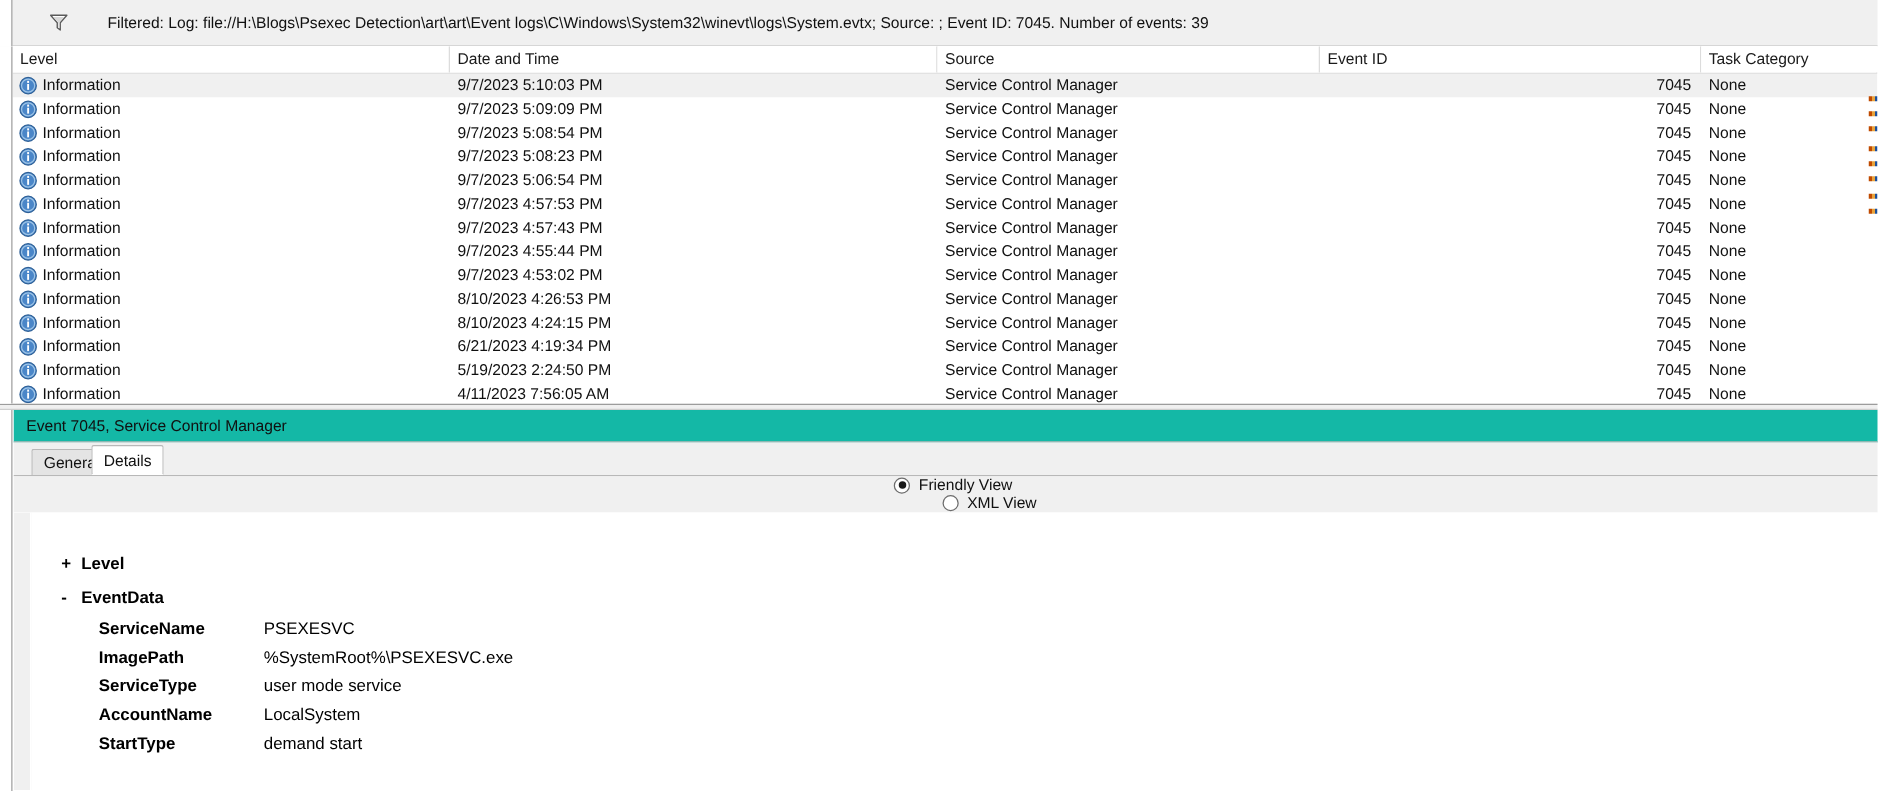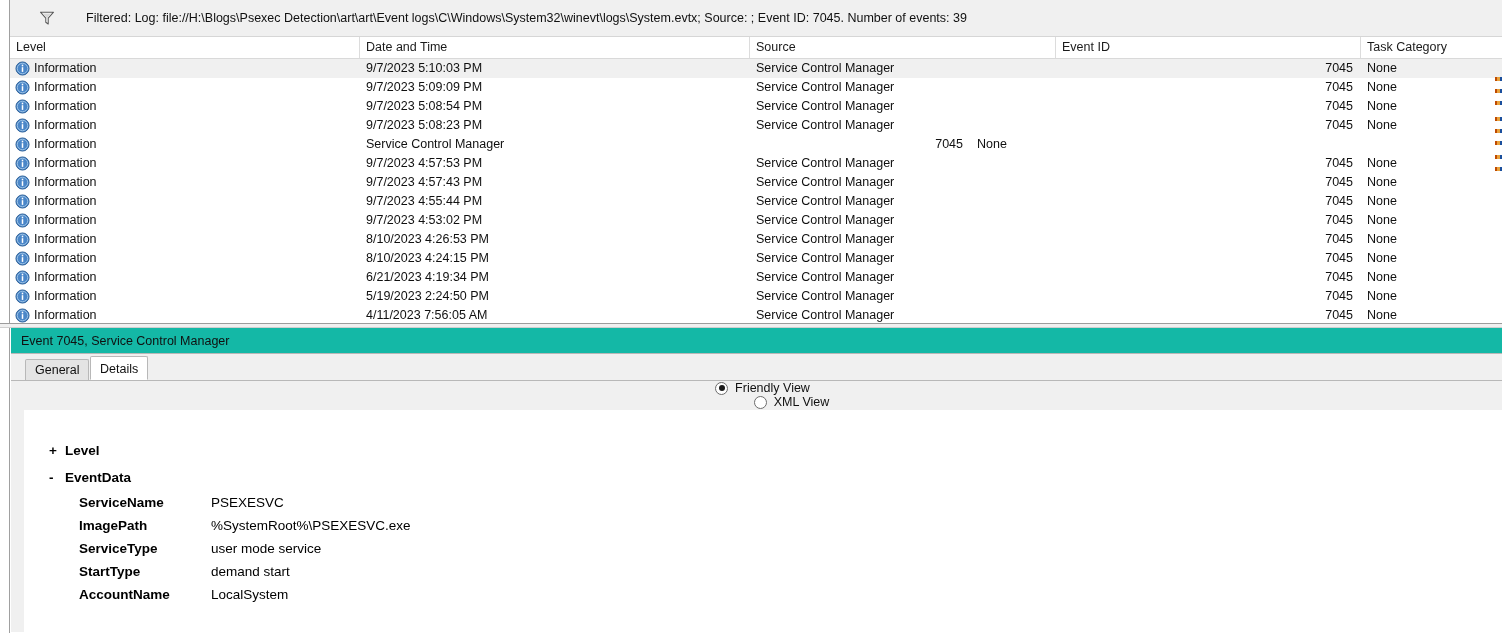--- a/index.html
+++ b/index.html
@@ -205,21 +205,21 @@
     white-space: nowrap;
   }
   .tab.active {
     background: #ffffff;
     height: 24px;
     line-height: 24px;
     border-bottom: 1px solid #ffffff;
     z-index: 3;
   }
   #tab-general { left: 14px; }
-  #tab-details { left: 79px; }
+  #tab-details { left: 62px; }
 
   #view-options {
     position: absolute;
     left: 11px; top: 53px;
     width: 1491px; height: 29px;
     background: #f0f0f0;
     box-sizing: border-box;
     display: flex;
     align-items: center;
     padding-left: 12px;
@@ -409,20 +409,21 @@
       <div class="row">
         <div class="cell level col-level">
           <svg class="info-icon" viewBox="0 0 16 16">
             <circle cx="8" cy="8" r="7" fill="#4a86c8" stroke="#2d5f96" stroke-width="1"></circle>
             <circle cx="8" cy="8" r="5.6" fill="none" stroke="#9ec4e6" stroke-width="1"></circle>
             <rect x="7.2" y="6.6" width="1.6" height="5" fill="#ffffff"></rect>
             <rect x="7.2" y="3.9" width="1.6" height="1.8" fill="#ffffff"></rect>
           </svg>
           <span>Information</span>
         </div>
+        <div class="cell col-date">9/7/2023 5:06:54 PM</div>
         <div class="cell col-source">Service Control Manager</div>
         <div class="cell col-eventid num">7045</div>
         <div class="cell col-task">None</div>
       </div>
       <div class="row">
         <div class="cell level col-level">
           <svg class="info-icon" viewBox="0 0 16 16">
             <circle cx="8" cy="8" r="7" fill="#4a86c8" stroke="#2d5f96" stroke-width="1"></circle>
             <circle cx="8" cy="8" r="5.6" fill="none" stroke="#9ec4e6" stroke-width="1"></circle>
             <rect x="7.2" y="6.6" width="1.6" height="5" fill="#ffffff"></rect>
@@ -615,25 +616,25 @@
           </div>
           <div class="data-row">
             <span class="k">ImagePath</span>
             <span class="v">%SystemRoot%\PSEXESVC.exe</span>
           </div>
           <div class="data-row">
             <span class="k">ServiceType</span>
             <span class="v">user mode service</span>
           </div>
           <div class="data-row">
+            <span class="k">AccountName</span>
+            <span class="v">LocalSystem</span>
+          </div>
+          <div class="data-row">
             <span class="k">StartType</span>
             <span class="v">demand start</span>
           </div>
-          <div class="data-row">
-            <span class="k">AccountName</span>
-            <span class="v">LocalSystem</span>
-          </div>
         </div>
     </div>
   </div>
 
   <div id="bottom-edge"></div>
 </div>
 
 </body></html>

